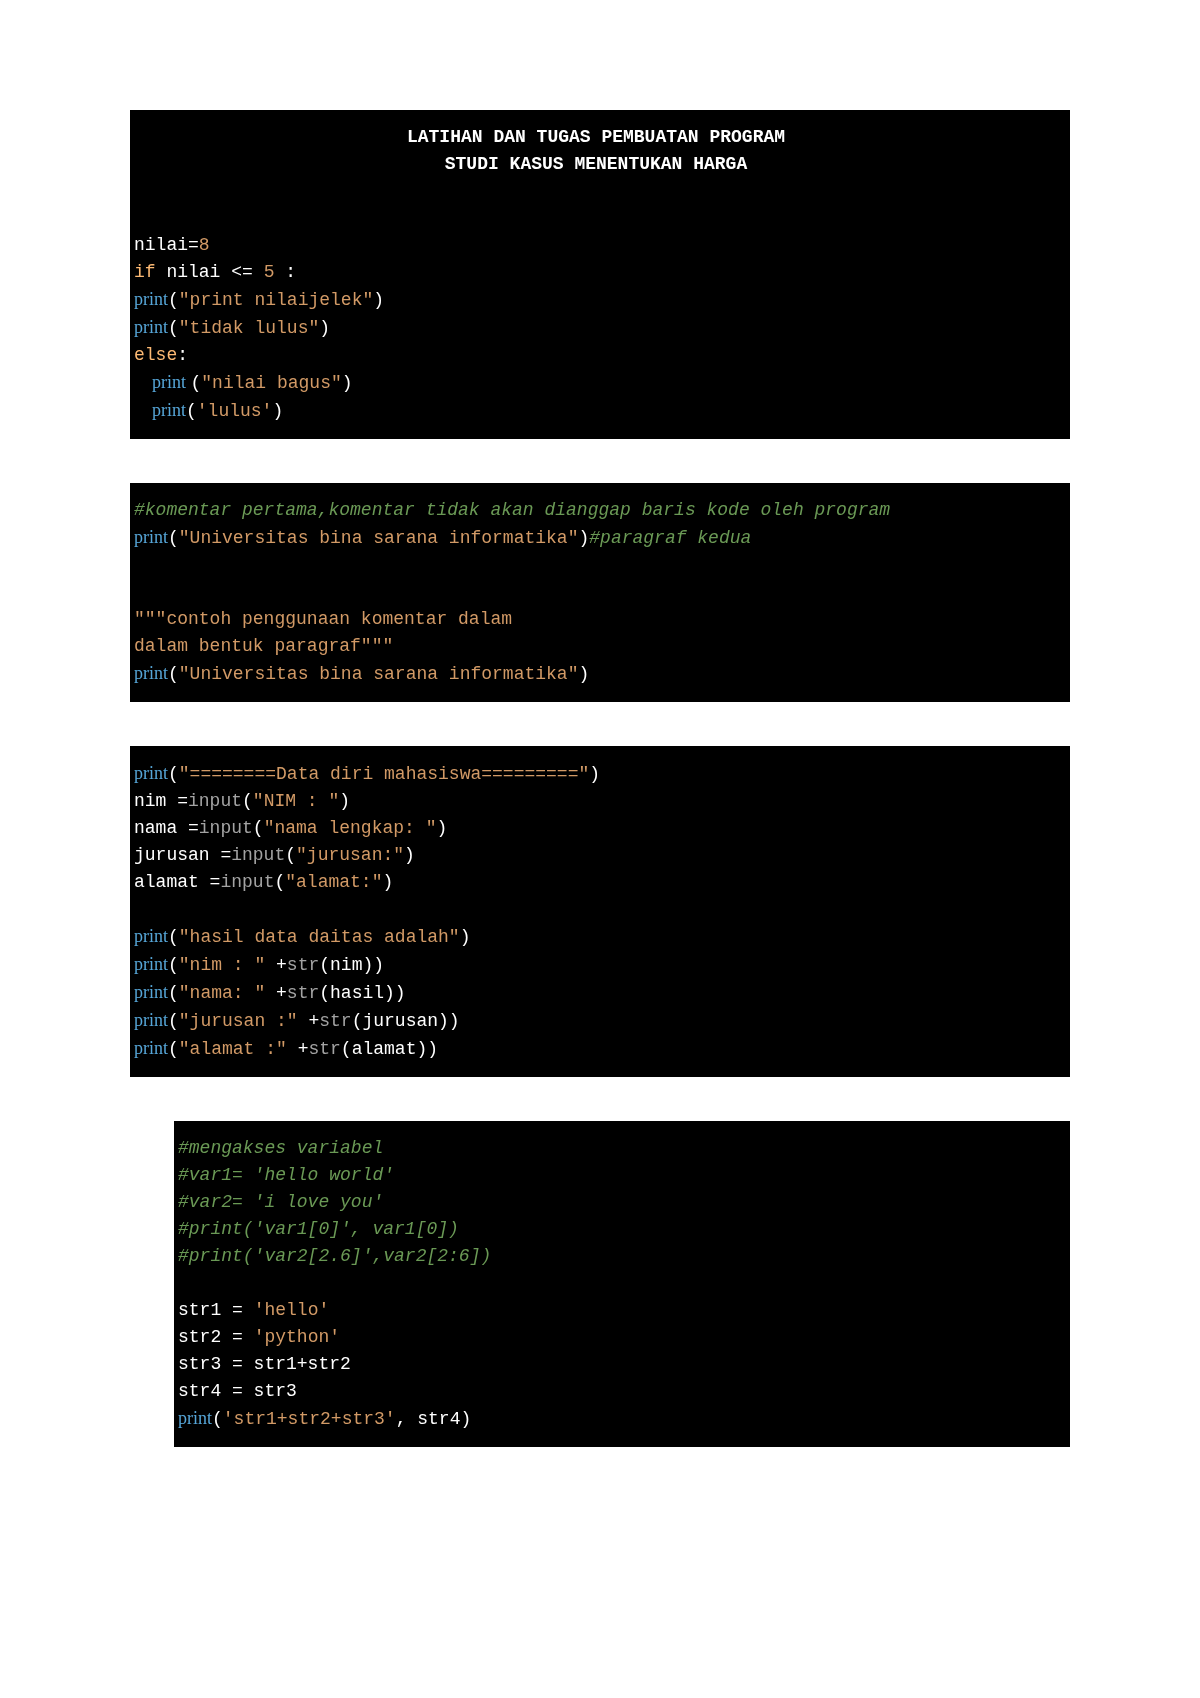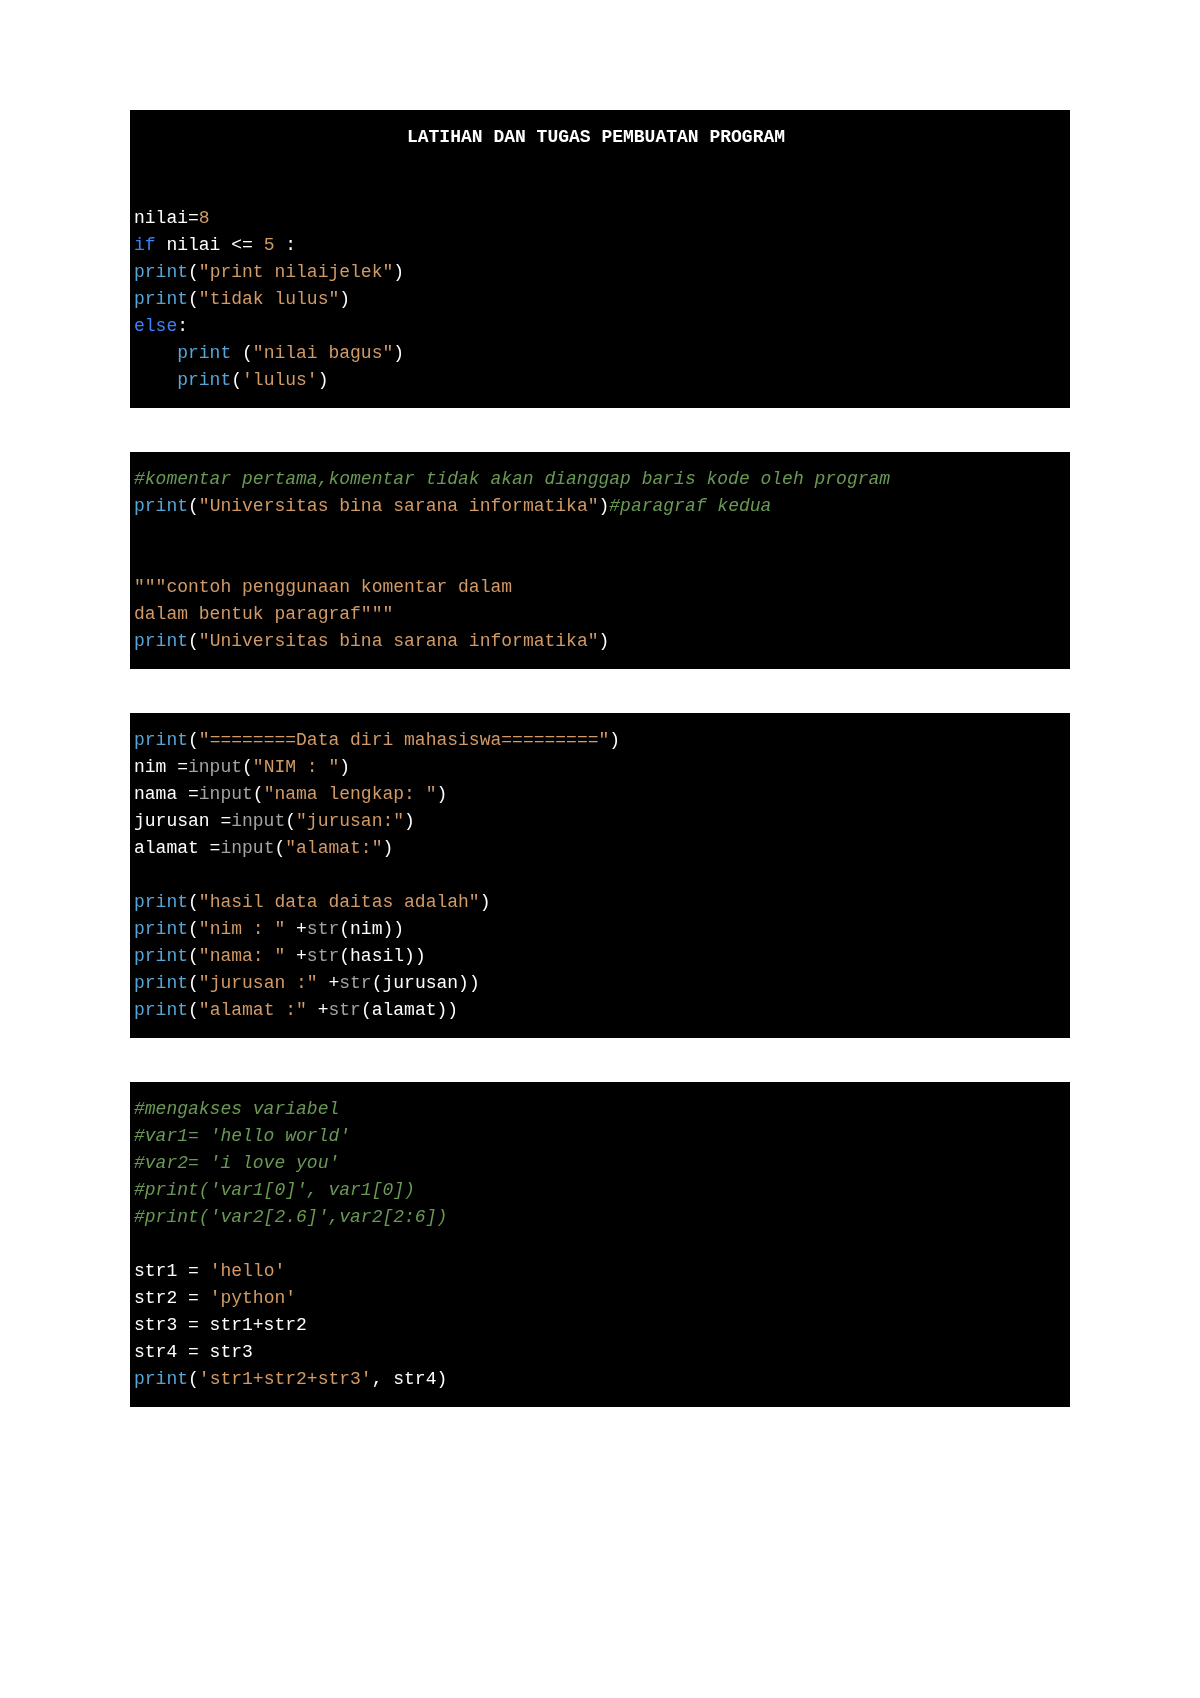--- a/index.html
+++ b/index.html
@@ -19,39 +19,40 @@
     background: #000;
     color: #fff;
     padding: 14px 12px 14px 4px;
     margin-bottom: 44px;
     font-size: 18px;
     line-height: 1.5;
     white-space: pre;
   }
   .code-block.last {
     margin-bottom: 0;
+    margin-left: 44px;
   }
   .title-line {
     text-align: center;
     display: block;
     font-weight: bold;
   }
   .c-white   { color: #ffffff; }
-  .c-purple  { color: #3b82f6; }
-  .c-blue    { color: #56a6d8; }
+  .c-purple  { color: #fdba74; }
+  .c-blue    { color: #56a6d8; font-family: Liberation Serif, serif; }
   .c-orange  { color: #d29a66; }
   .c-green   { color: #6a9955; font-style: italic; }
   .c-teal    { color: #a3a3a3; }
 </style>
 </head>
 <body>
 
 <div class="page">
 
-<div class="code-block"><span class="title-line c-white">LATIHAN DAN TUGAS PEMBUATAN PROGRAM</span>
+<div class="code-block"><span class="title-line c-white">LATIHAN DAN TUGAS PEMBUATAN PROGRAM</span><span class="title-line c-white">STUDI KASUS MENENTUKAN HARGA</span>
 
 <span class="c-white">nilai=</span><span class="c-orange">8</span>
 <span class="c-purple">if</span><span class="c-white"> nilai &lt;= </span><span class="c-orange">5</span><span class="c-white"> :</span>
 <span class="c-blue">print</span><span class="c-white">(</span><span class="c-orange">"print nilaijelek"</span><span class="c-white">)</span>
 <span class="c-blue">print</span><span class="c-white">(</span><span class="c-orange">"tidak lulus"</span><span class="c-white">)</span>
 <span class="c-purple">else</span><span class="c-white">:</span>
 <span class="c-blue">    print </span><span class="c-white">(</span><span class="c-orange">"nilai bagus"</span><span class="c-white">)</span>
 <span class="c-blue">    print</span><span class="c-white">(</span><span class="c-orange">'lulus'</span><span class="c-white">)</span>
 </div>
 

